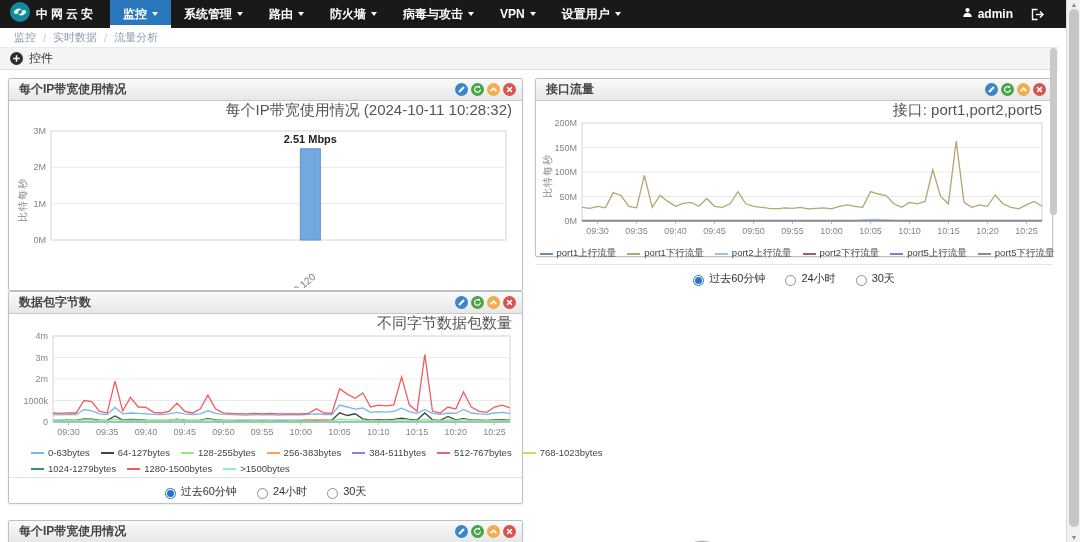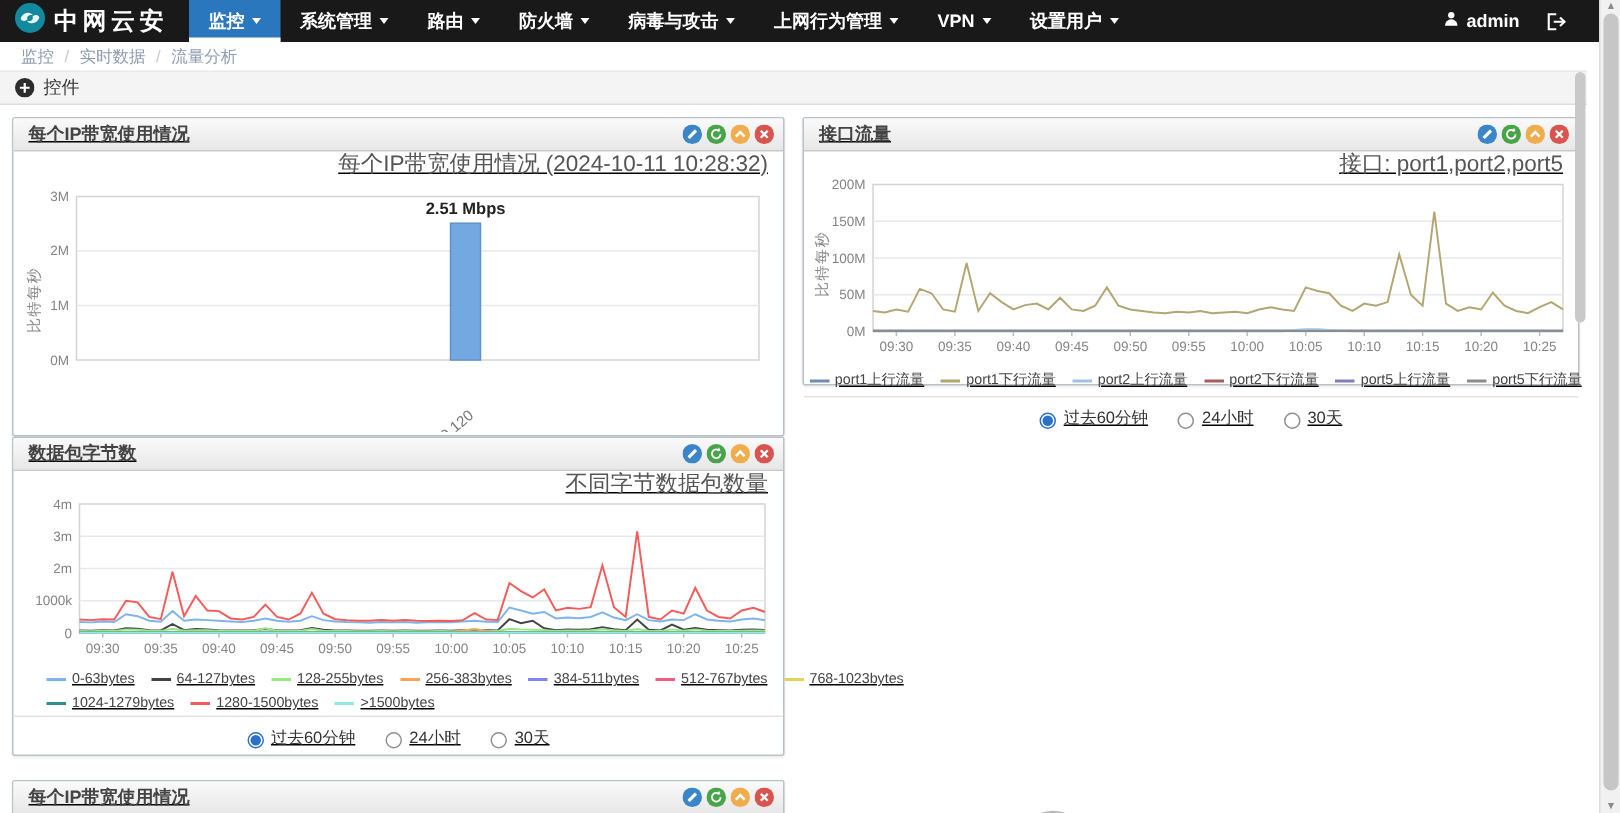--- a/index.html
+++ b/index.html
@@ -4,21 +4,21 @@
 <style>
   * { margin:0; padding:0; box-sizing:border-box; }
   html,body { width:1080px; height:542px; overflow:hidden; background:#fff;
               font-family:"Liberation Sans", sans-serif; }
   .page { position:relative; width:1080px; height:542px; background:#fff; }
 
   
   .navbar { position:absolute; left:0; top:0; width:1066px; height:28px; background:#191919;
             display:flex; align-items:stretch; }
   .brand { display:flex; align-items:center; gap:6px; padding:0 14px 0 10px; }
-  .brand-text { color:#fff; font-size:16px; font-weight:bold; letter-spacing:3px;text-align:right; }
+  .brand-text { color:#fff; font-size:12px; font-weight:bold; letter-spacing:3px;text-align:right; }
   .nav-items { display:flex; align-items:stretch; }
   .nav-item { position:relative; display:flex; align-items:center; gap:5px; padding:0 13px;
               color:#fff; font-size:12px; font-weight:bold; cursor:pointer; }
   .nav-item.active { background:#2b77bd; }
   .nav-item.active::after { content:""; position:absolute; left:0; right:0; bottom:0; height:3px; background:#fff; }
   .caret { width:0; height:0; border-left:3.5px solid transparent; border-right:3.5px solid transparent;
            border-top:4px solid #fff; }
   .nav-right { margin-left:auto; display:flex; align-items:center; gap:18px; padding-right:20px; }
   .nav-user { display:flex; align-items:center; gap:5px; color:#fff; font-size:12px; font-weight:bold; cursor:pointer; }
 
@@ -28,21 +28,21 @@
                 padding-left:14px; font-size:11px; }
   .bc-item { color:#8d9db0; cursor:pointer; }
   .bc-sep { color:#c9c9c9; }
   .toolbar { position:absolute; left:0; top:48px; width:1058px; height:22px; background:#f4f4f4;
              border-bottom:1px solid #ddd; display:flex; align-items:center; gap:6px; padding-left:10px; }
   .toolbar-label { font-size:12px; color:#333; }
 
   
   .content { position:absolute; left:0; top:70px; width:1058px; height:472px; overflow:hidden; background:#fff; }
   .panel { position:absolute; background:#fff; border:1px solid #b9c2ca; border-radius:2px;
-           box-shadow:0 1px 2px rgba(0,0,0,.08);text-decoration:underline; }
+           box-shadow:0 1px 2px rgba(0,0,0,.08); }
   .panel-header { height:22px; background:linear-gradient(#fafafa,#e7e7e7); border-bottom:1px solid #c9c9c9;
                   display:flex; align-items:center; padding:0 6px 0 10px; cursor:move; }
   .panel-title { font-size:12px; font-weight:bold; color:#444; }
   .portlet-icons { margin-left:auto; display:flex; align-items:center; gap:3px; }
   .p-icon { width:13px; height:13px; display:inline-block; cursor:pointer; }
   .p-icon svg { display:block; }
   .panel-body { position:relative; height:calc(100% - 22px); }
   .chart-subtitle { height:18px; line-height:18px; text-align:right; padding-right:10px;
                     font-size:15px; color:#555; }
   .ylabel { position:absolute; width:80px; text-align:center; font-size:10px; color:#888;
@@ -105,24 +105,20 @@
         <div class="nav-item">
           <span>路由</span>
           <span class="caret"></span>
         </div>
         <div class="nav-item">
           <span>防火墙</span>
           <span class="caret"></span>
         </div>
         <div class="nav-item">
           <span>病毒与攻击</span>
-          <span class="caret"></span>
-        </div>
-        <div class="nav-item">
-          <span>上网行为管理</span>
           <span class="caret"></span>
         </div>
         <div class="nav-item">
           <span>VPN</span>
           <span class="caret"></span>
         </div>
         <div class="nav-item">
           <span>设置用户</span>
           <span class="caret"></span>
         </div>

